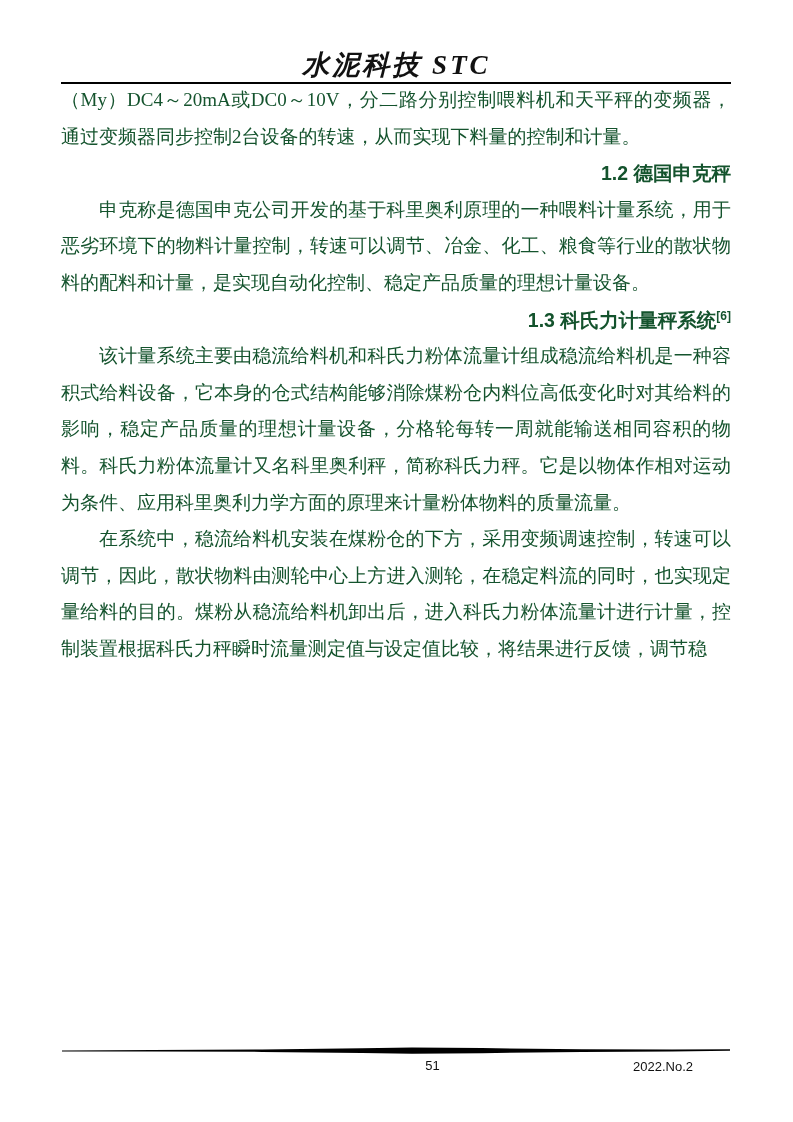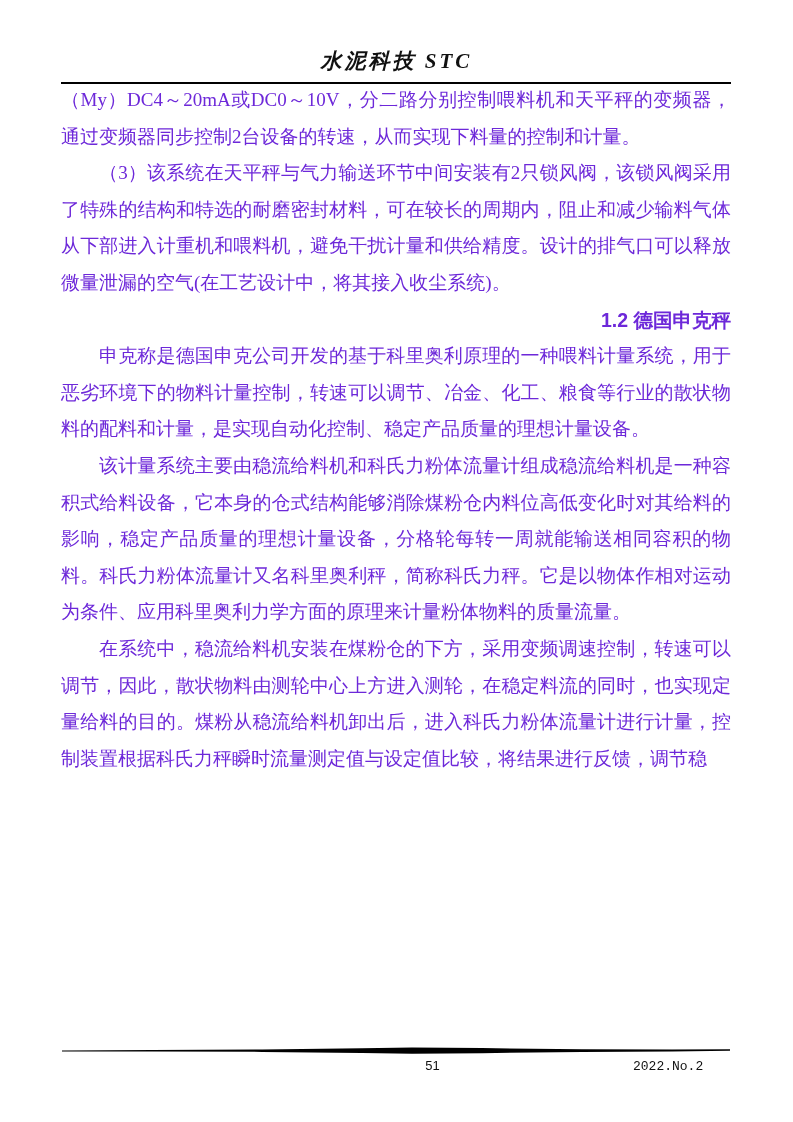--- a/index.html
+++ b/index.html
@@ -15,39 +15,39 @@
     background: #ffffff;
   }
   
   .journal-title {
     position: absolute;
     top: 47px; left: 0; width: 100%;
     text-align: center;
     font-family: "Liberation Serif", "DejaVu Serif", serif;
     font-style: italic;
     font-weight: bold;
-    font-size: 21px;
+    font-size: 27px;
     letter-spacing: 3px;
     color: #111111;
     white-space: pre;
   }
   .header-rule {
     position: absolute;
     top: 82px; left: 61px;
     width: 670px; height: 2px;
     background: #000000;
   }
   
   .body-text {
     position: absolute;
     top: 82px; left: 61px;
     width: 670px;
     font-size: 19px;
     line-height: 36.6px;
-    color: #6d28d9;
+    color: #14532d;
     text-align: justify;
     text-justify: inter-character;
   }
   .body-text p, .body-text h2 {
     margin: 0; padding: 0;
   }
   .para { text-indent: 2em; }
   .para.no-indent { text-indent: 0; }
   .heading {
     font-family: "Liberation Sans", "DejaVu Sans", sans-serif;
@@ -73,38 +73,38 @@
     top: 1058px; left: 0; width: 100%;
     text-align: center;
     font-family: "Liberation Sans", "DejaVu Sans", sans-serif;
     font-size: 13px;
     color: #111111;
     margin-left: 36px;
   }
   .issue-number {
     position: absolute;
     top: 1059px; left: 633px;
-    font-family: Liberation Mono, monospace;
+    font-family: Liberation Sans, sans-serif;
     font-size: 13px;
     color: #111111;
   }
 </style>
 </head>
 <body>
 
 <div class="page">
 
   <div class="journal-title">水泥科技 STC</div>
   <div class="header-rule"></div>
 
   <main class="body-text">
     <p class="para no-indent">（My）DC4～20mA或DC0～10V，分二路分别控制喂料机和天平秤的变频器，通过变频器同步控制2台设备的转速，从而实现下料量的控制和计量。</p>
-    <p class="para">（3）该系统在天平秤与气力输送环节中间安装有2只锁风阀，该锁风阀采用了特殊的结构和特选的耐磨密封材料，可在较长的周期内，阻止和减少输料气体从下部进入计重机和喂料机，避免干扰计量和供给精度。设计的排气口可以释放微量泄漏的空气(在工艺设计中，将其接入收尘系统)。</p>
     <h2 class="heading">1.2 德国申克秤</h2>
     <p class="para">申克称是德国申克公司开发的基于科里奥利原理的一种喂料计量系统，用于恶劣环境下的物料计量控制，转速可以调节、冶金、化工、粮食等行业的散状物料的配料和计量，是实现自动化控制、稳定产品质量的理想计量设备。</p>
+    <h2 class="heading"><span>1.3 科氏力计量秤系统</span><sup>[6]</sup></h2>
     <p class="para">该计量系统主要由稳流给料机和科氏力粉体流量计组成稳流给料机是一种容积式给料设备，它本身的仓式结构能够消除煤粉仓内料位高低变化时对其给料的影响，稳定产品质量的理想计量设备，分格轮每转一周就能输送相同容积的物料。科氏力粉体流量计又名科里奥利秤，简称科氏力秤。它是以物体作相对运动为条件、应用科里奥利力学方面的原理来计量粉体物料的质量流量。</p>
     <p class="para">在系统中，稳流给料机安装在煤粉仓的下方，采用变频调速控制，转速可以调节，因此，散状物料由测轮中心上方进入测轮，在稳定料流的同时，也实现定量给料的目的。煤粉从稳流给料机卸出后，进入科氏力粉体流量计进行计量，控制装置根据科氏力秤瞬时流量测定值与设定值比较，将结果进行反馈，调节稳</p>
   </main>
 
   <svg class="footer-rule" viewBox="0 0 668 10" preserveAspectRatio="none" aria-hidden="true">
     <polygon fill="#000000" points="
       0,3.6 90,2.9 200,2.4 300,1.3 350,0.6 420,1.1 520,2.3 610,2.6 668,2.2
       668,3.8 610,4.6 520,4.9 420,6.2 350,6.8 300,6.1 200,4.9 90,4.4 0,4.6"></polygon>
   </svg>
   <div class="page-number">51</div>

